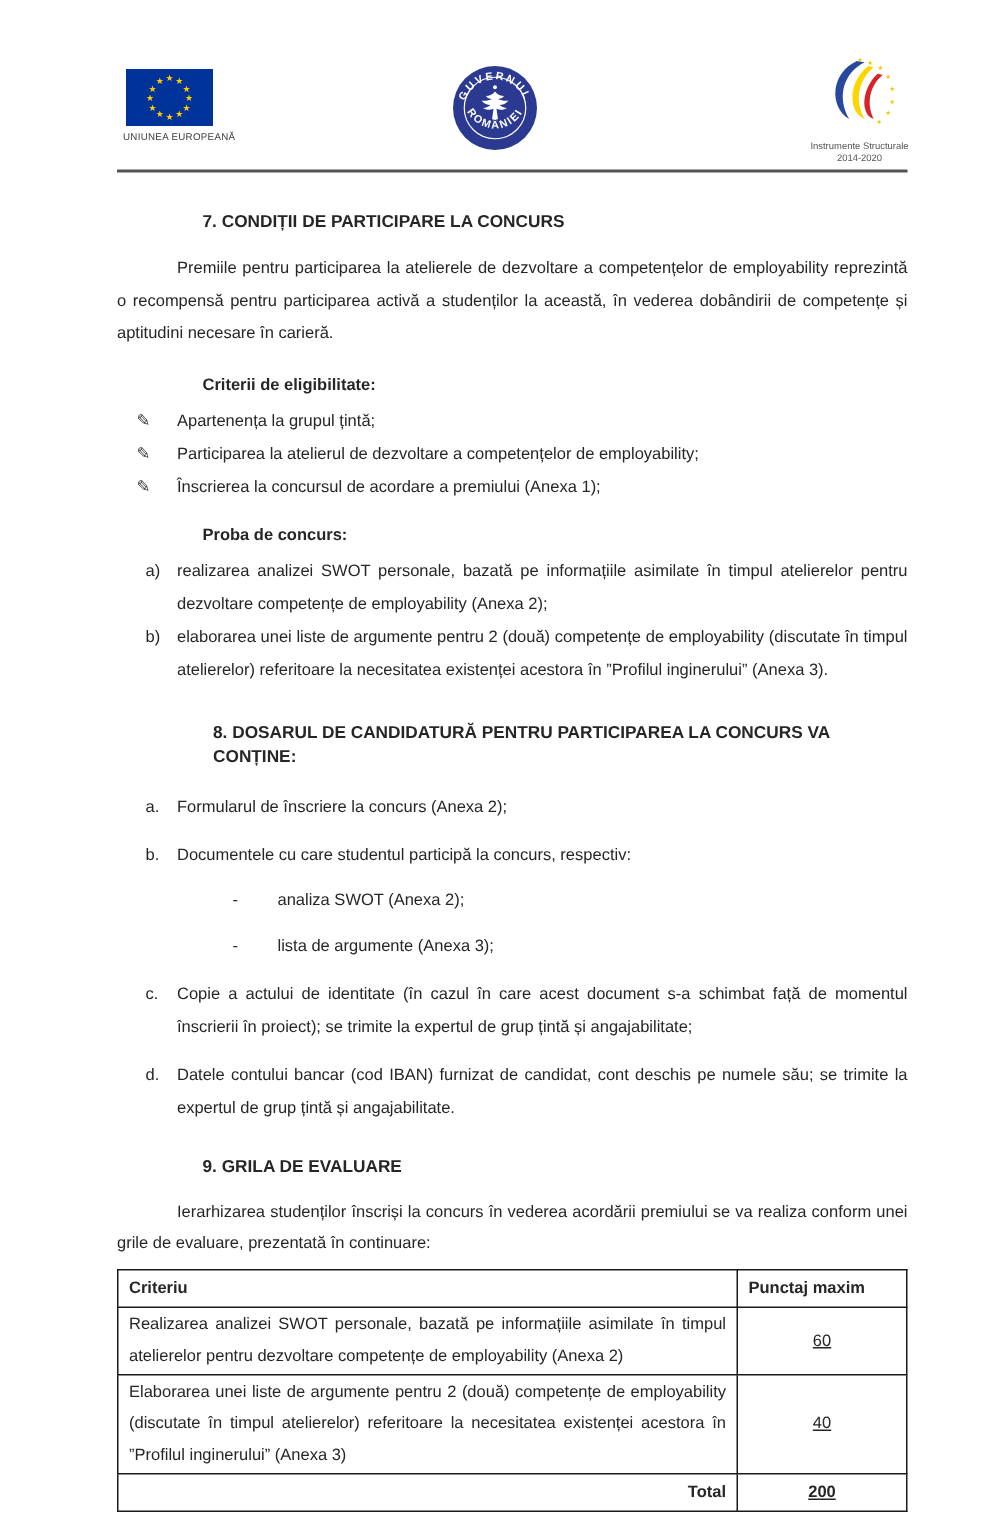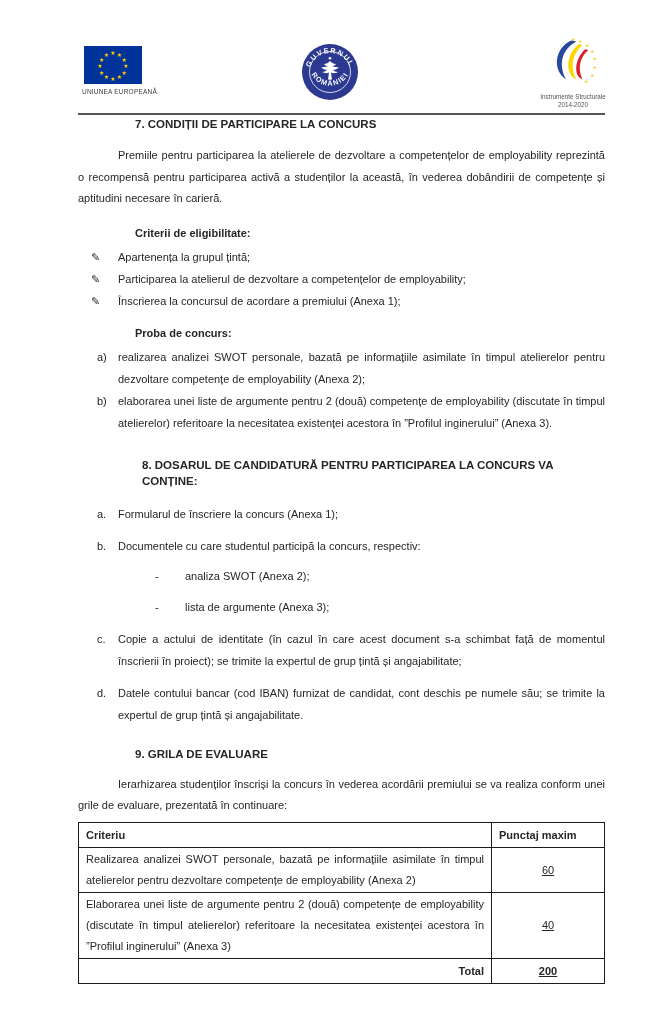--- a/index.html
+++ b/index.html
@@ -107,21 +107,21 @@
         <div>Instrumente Structurale</div>
         <div>2014-2020</div>
       </div>
     </div>
 
     <div class="header-rule"></div>
   </div>
 
   <div class="content">
 
-    <div class="h-sec indent-57" style="">7. CONDIȚII DE PARTICIPARE LA CONCURS</div>
+    <div class="h-sec indent-57" style="margin-top:24px">7. CONDIȚII DE PARTICIPARE LA CONCURS</div>
 
     <div class="para" style="margin-top:13px">Premiile pentru participarea la atelierele de dezvoltare a competențelor de employability reprezintă o recompensă pentru participarea activă a studenților la această, în vederea dobândirii de competențe și aptitudini necesare în carieră.</div>
 
     <div class="sub-head" style="margin-top:17px">Criterii de eligibilitate:</div>
 
     <div style="margin-top:7px">
       <div class="row">
         <span class="bullet-glyph">✎</span>
         <span class="txt">Apartenența la grupul țintă;</span>
       </div>
@@ -146,21 +146,21 @@
         <span class="marker">b)</span>
         <span class="txt">elaborarea unei liste de argumente pentru 2 (două) competențe de employability (discutate în timpul atelierelor) referitoare la necesitatea existenței acestora în ”Profilul inginerului” (Anexa 3).</span>
       </div>
     </div>
 
     <div class="h-sec" style="margin-top:23px;padding-left:64px">8. DOSARUL DE CANDIDATURĂ PENTRU PARTICIPAREA LA CONCURS VA CONȚINE:</div>
 
     <div style="margin-top:14px">
       <div class="row" style="margin-bottom:10px">
         <span class="marker">a.</span>
-        <span class="txt">Formularul de înscriere la concurs (Anexa 1);</span>
+        <span class="txt">Formularul de înscriere la concurs (Anexa 2);</span>
       </div>
       <div class="row" style="margin-bottom:9px">
         <span class="marker">b.</span>
         <span class="txt">Documentele cu care studentul participă la concurs, respectiv:</span>
       </div>
       <div class="sub-row" style="margin-bottom:10px">
         <span class="dash">-</span>
         <span>analiza SWOT (Anexa 2);</span>
       </div>
       <div class="sub-row" style="margin-bottom:10px">

